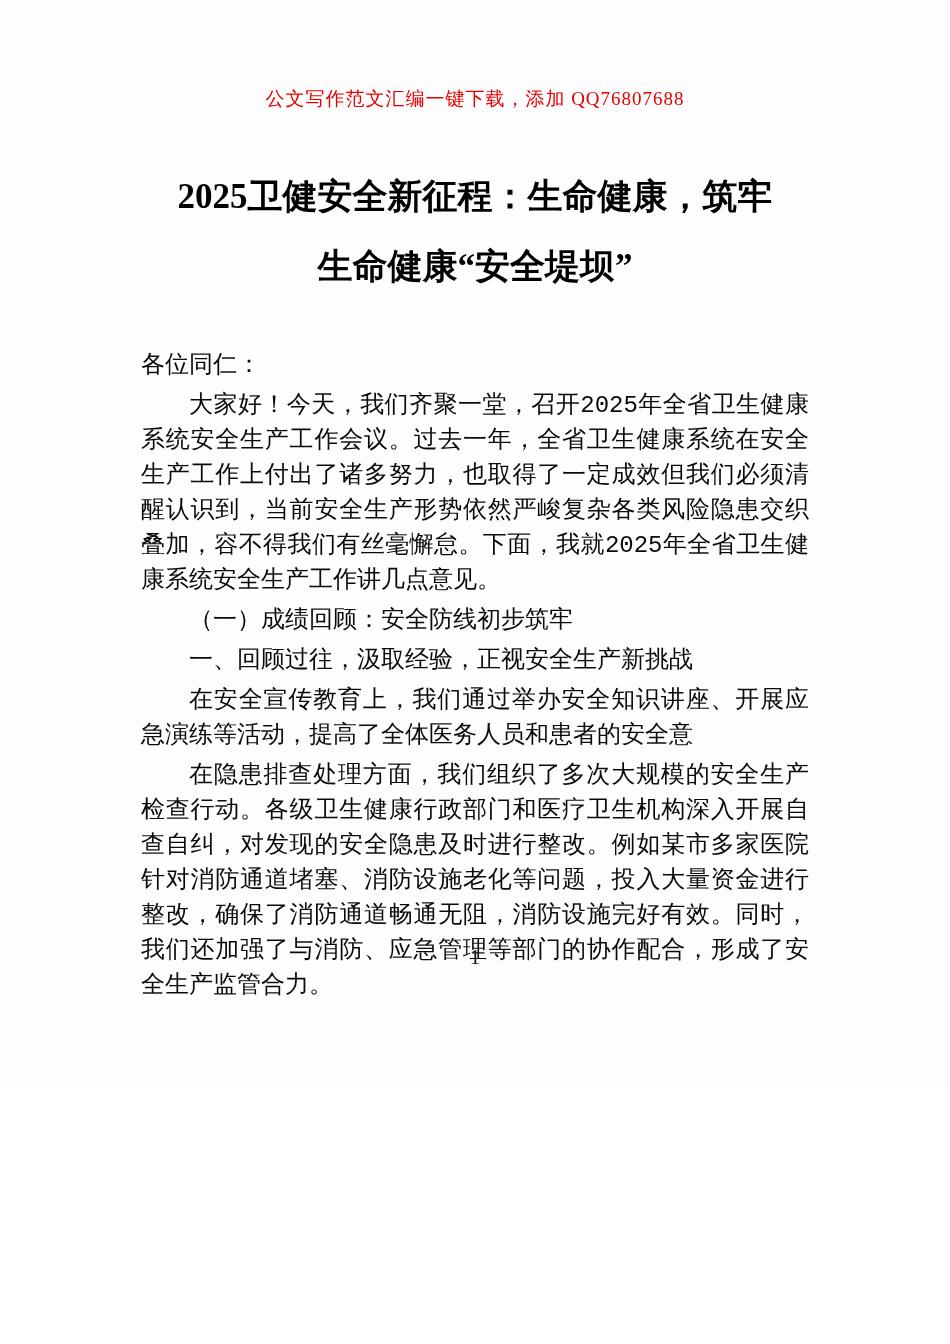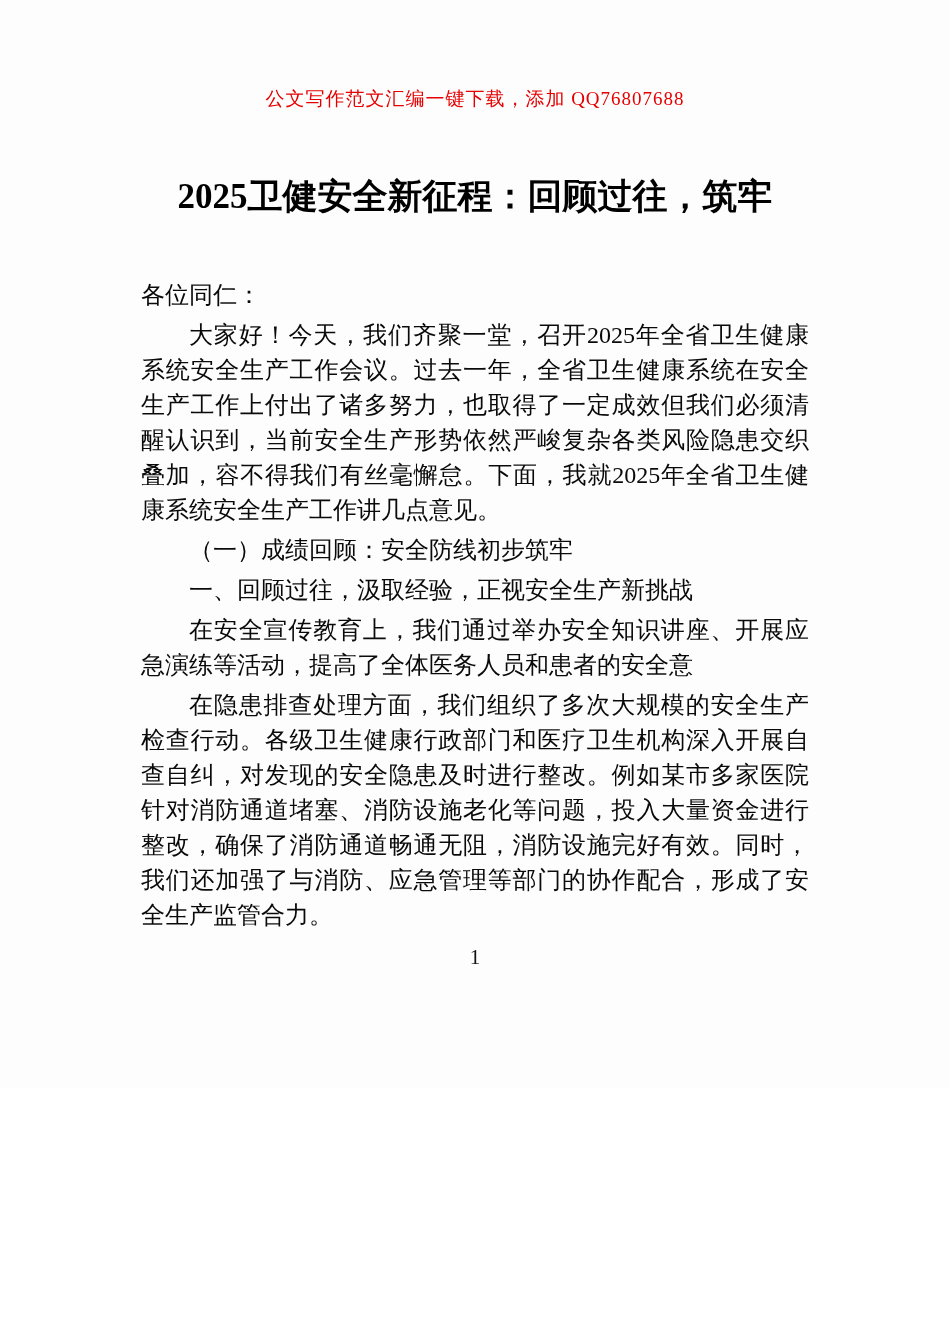--- a/index.html
+++ b/index.html
@@ -32,41 +32,42 @@
   }
   .title .title-line { display: block; }
   .content {
     width: 668px;
     margin: 46px auto 0 auto;
     font-size: 24px;
     line-height: 35px;
     text-align: justify;
     color: #0a0a0a;
   }
-  .content p.para { margin: 0 0 5px 0; }
+  .content p.para { margin: 0 0 5px 0; font-family: Liberation Mono, monospace; }
   .content p.para.indent { text-indent: 2em; }
   .page-number {
     position: absolute;
     bottom: 118px;
     left: 0;
     width: 100%;
     text-align: center;
     font-size: 21px;
     color: #111111;
   }
 </style>
 </head>
 <body>
 
 <div class="page">
 
   <div class="notice">公文写作范文汇编一键下载，添加 QQ76807688</div>
 
   <h1 class="title">
-    <span class="title-line">2025卫健安全新征程：回顾过往，筑牢</span>
+    <span class="title-line">2025卫健安全新征程：生命健康，筑牢</span>
+    <span class="title-line">生命健康“安全堤坝”</span>
   </h1>
 
   <div class="content">
       <p class="para">各位同仁：</p>
       <p class="para indent">大家好！今天，我们齐聚一堂，召开2025年全省卫生健康系统安全生产工作会议。过去一年，全省卫生健康系统在安全生产工作上付出了诸多努力，也取得了一定成效但我们必须清醒认识到，当前安全生产形势依然严峻复杂各类风险隐患交织叠加，容不得我们有丝毫懈怠。下面，我就2025年全省卫生健康系统安全生产工作讲几点意见。</p>
       <p class="para indent">（一）成绩回顾：安全防线初步筑牢</p>
       <p class="para indent">一、回顾过往，汲取经验，正视安全生产新挑战</p>
       <p class="para indent">在安全宣传教育上，我们通过举办安全知识讲座、开展应急演练等活动，提高了全体医务人员和患者的安全意</p>
       <p class="para indent">在隐患排查处理方面，我们组织了多次大规模的安全生产检查行动。各级卫生健康行政部门和医疗卫生机构深入开展自查自纠，对发现的安全隐患及时进行整改。例如某市多家医院针对消防通道堵塞、消防设施老化等问题，投入大量资金进行整改，确保了消防通道畅通无阻，消防设施完好有效。同时，我们还加强了与消防、应急管理等部门的协作配合，形成了安全生产监管合力。</p>
     </div>

